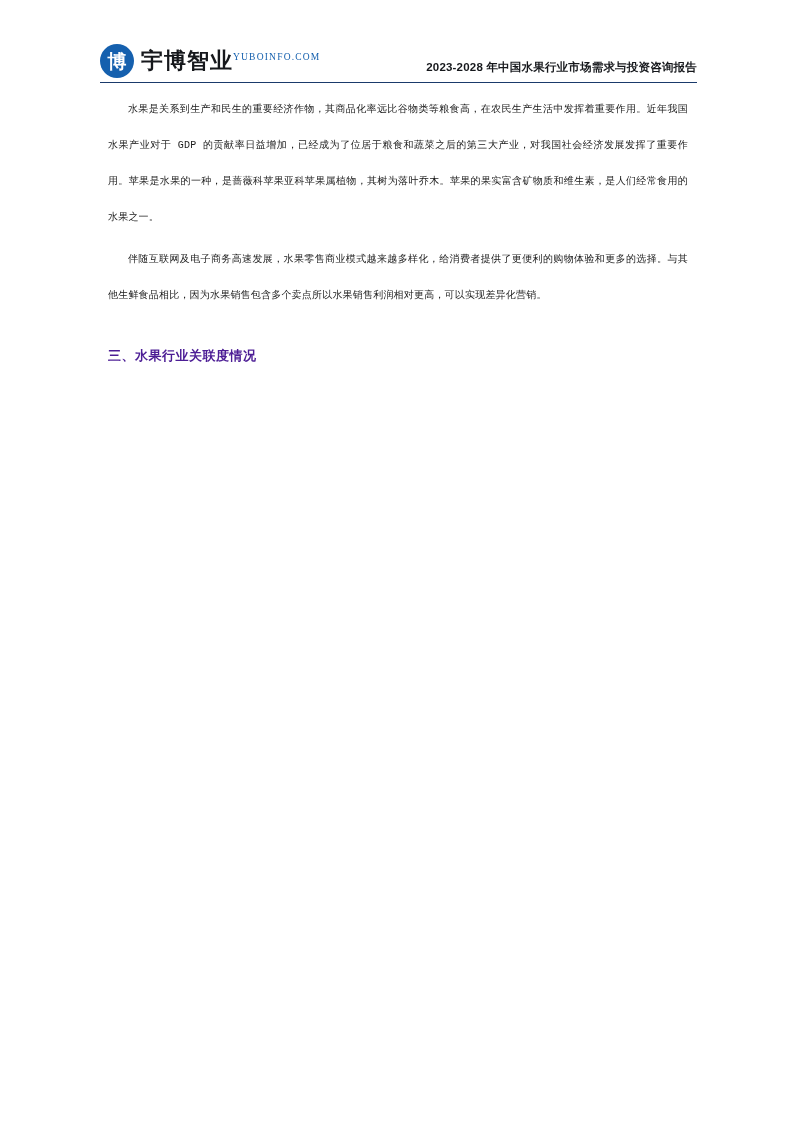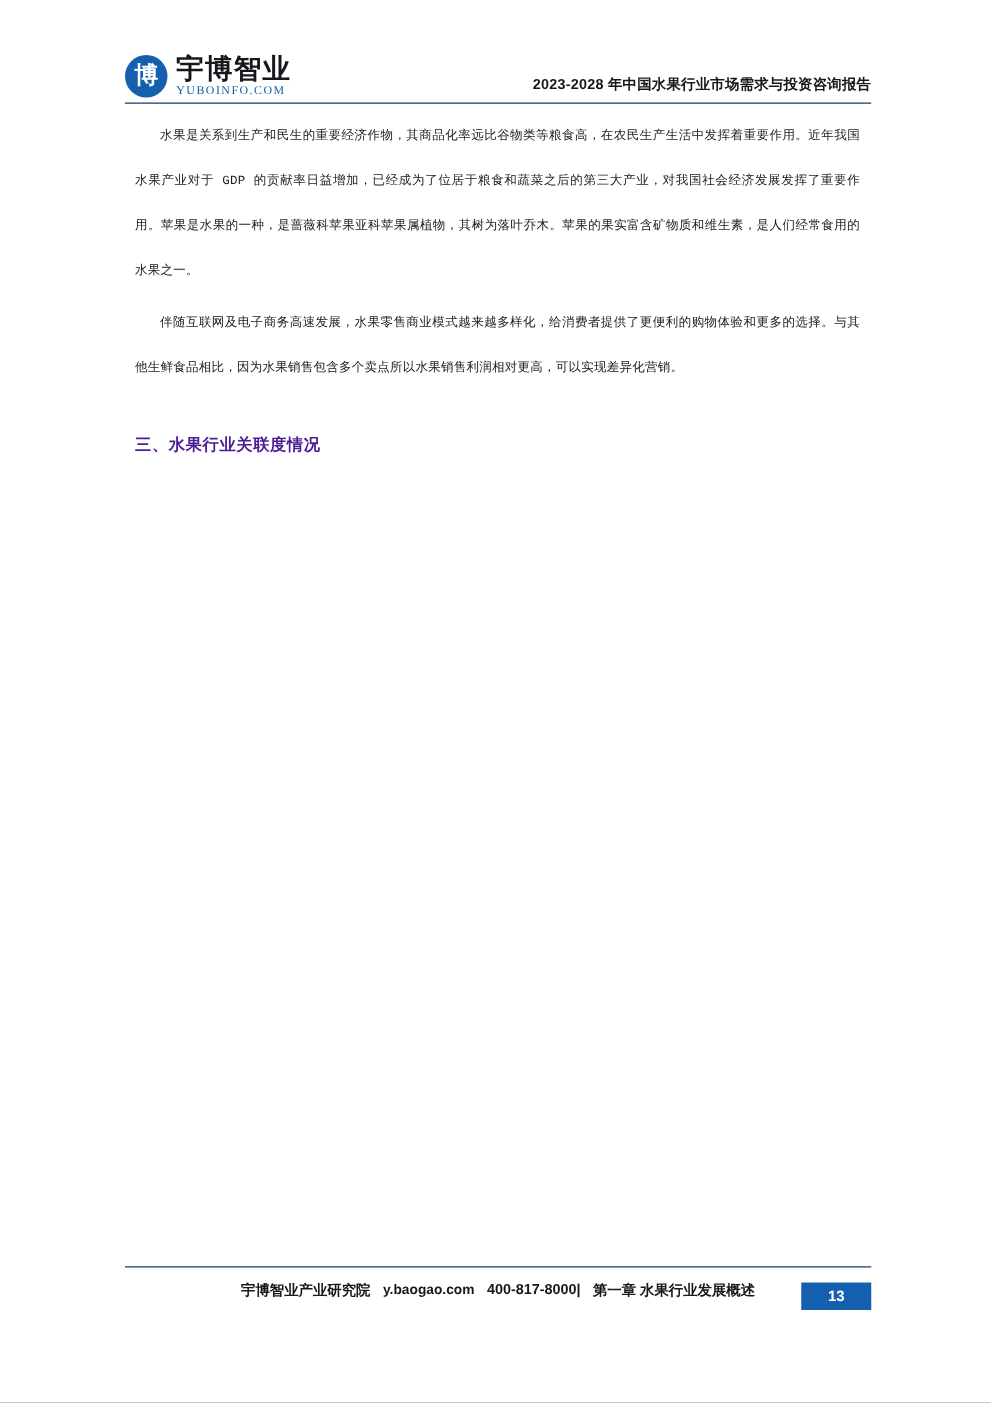--- a/index.html
+++ b/index.html
@@ -44,21 +44,21 @@
     font-family: "Liberation Serif", serif;
     font-size: 19px;
     font-weight: bold;
     display: flex;
     align-items: center;
     justify-content: center;
     line-height: 1;
   }
   .logo-text {
     display: flex;
-    flex-direction: column;
+    flex-direction: row;
     justify-content: center;
     line-height: 1;
   }
   .logo-cn {
     font-family: "Liberation Sans", sans-serif;
     font-size: 22px;
     font-weight: bold;
     color: #16181c;
     letter-spacing: 1px;
   }
@@ -172,23 +172,14 @@
   </div>
 
   <div class="content">
     <p class="para">水果是关系到生产和民生的重要经济作物，其商品化率远比谷物类等粮食高，在农民生产生活中发挥着重要作用。近年我国水果产业对于 GDP 的贡献率日益增加，已经成为了位居于粮食和蔬菜之后的第三大产业，对我国社会经济发展发挥了重要作用。苹果是水果的一种，是蔷薇科苹果亚科苹果属植物，其树为落叶乔木。苹果的果实富含矿物质和维生素，是人们经常食用的水果之一。</p>
     <p class="para">伴随互联网及电子商务高速发展，水果零售商业模式越来越多样化，给消费者提供了更便利的购物体验和更多的选择。与其他生鲜食品相比，因为水果销售包含多个卖点所以水果销售利润相对更高，可以实现差异化营销。</p>
 
     <h2 class="section-heading">三、水果行业关联度情况</h2>
 
   </div>
 
-  <div class="footer">
-    <div class="footer-inner">
-      <span class="footer-text">宇博智业产业研究院</span>
-      <span class="footer-link">y.baogao.com</span>
-      <span class="footer-text">400-817-8000|</span>
-      <span class="footer-text">第一章  水果行业发展概述</span>
-      <span class="page-number">13</span>
-    </div>
-  </div>
 
 </div>
 
 </body></html>

